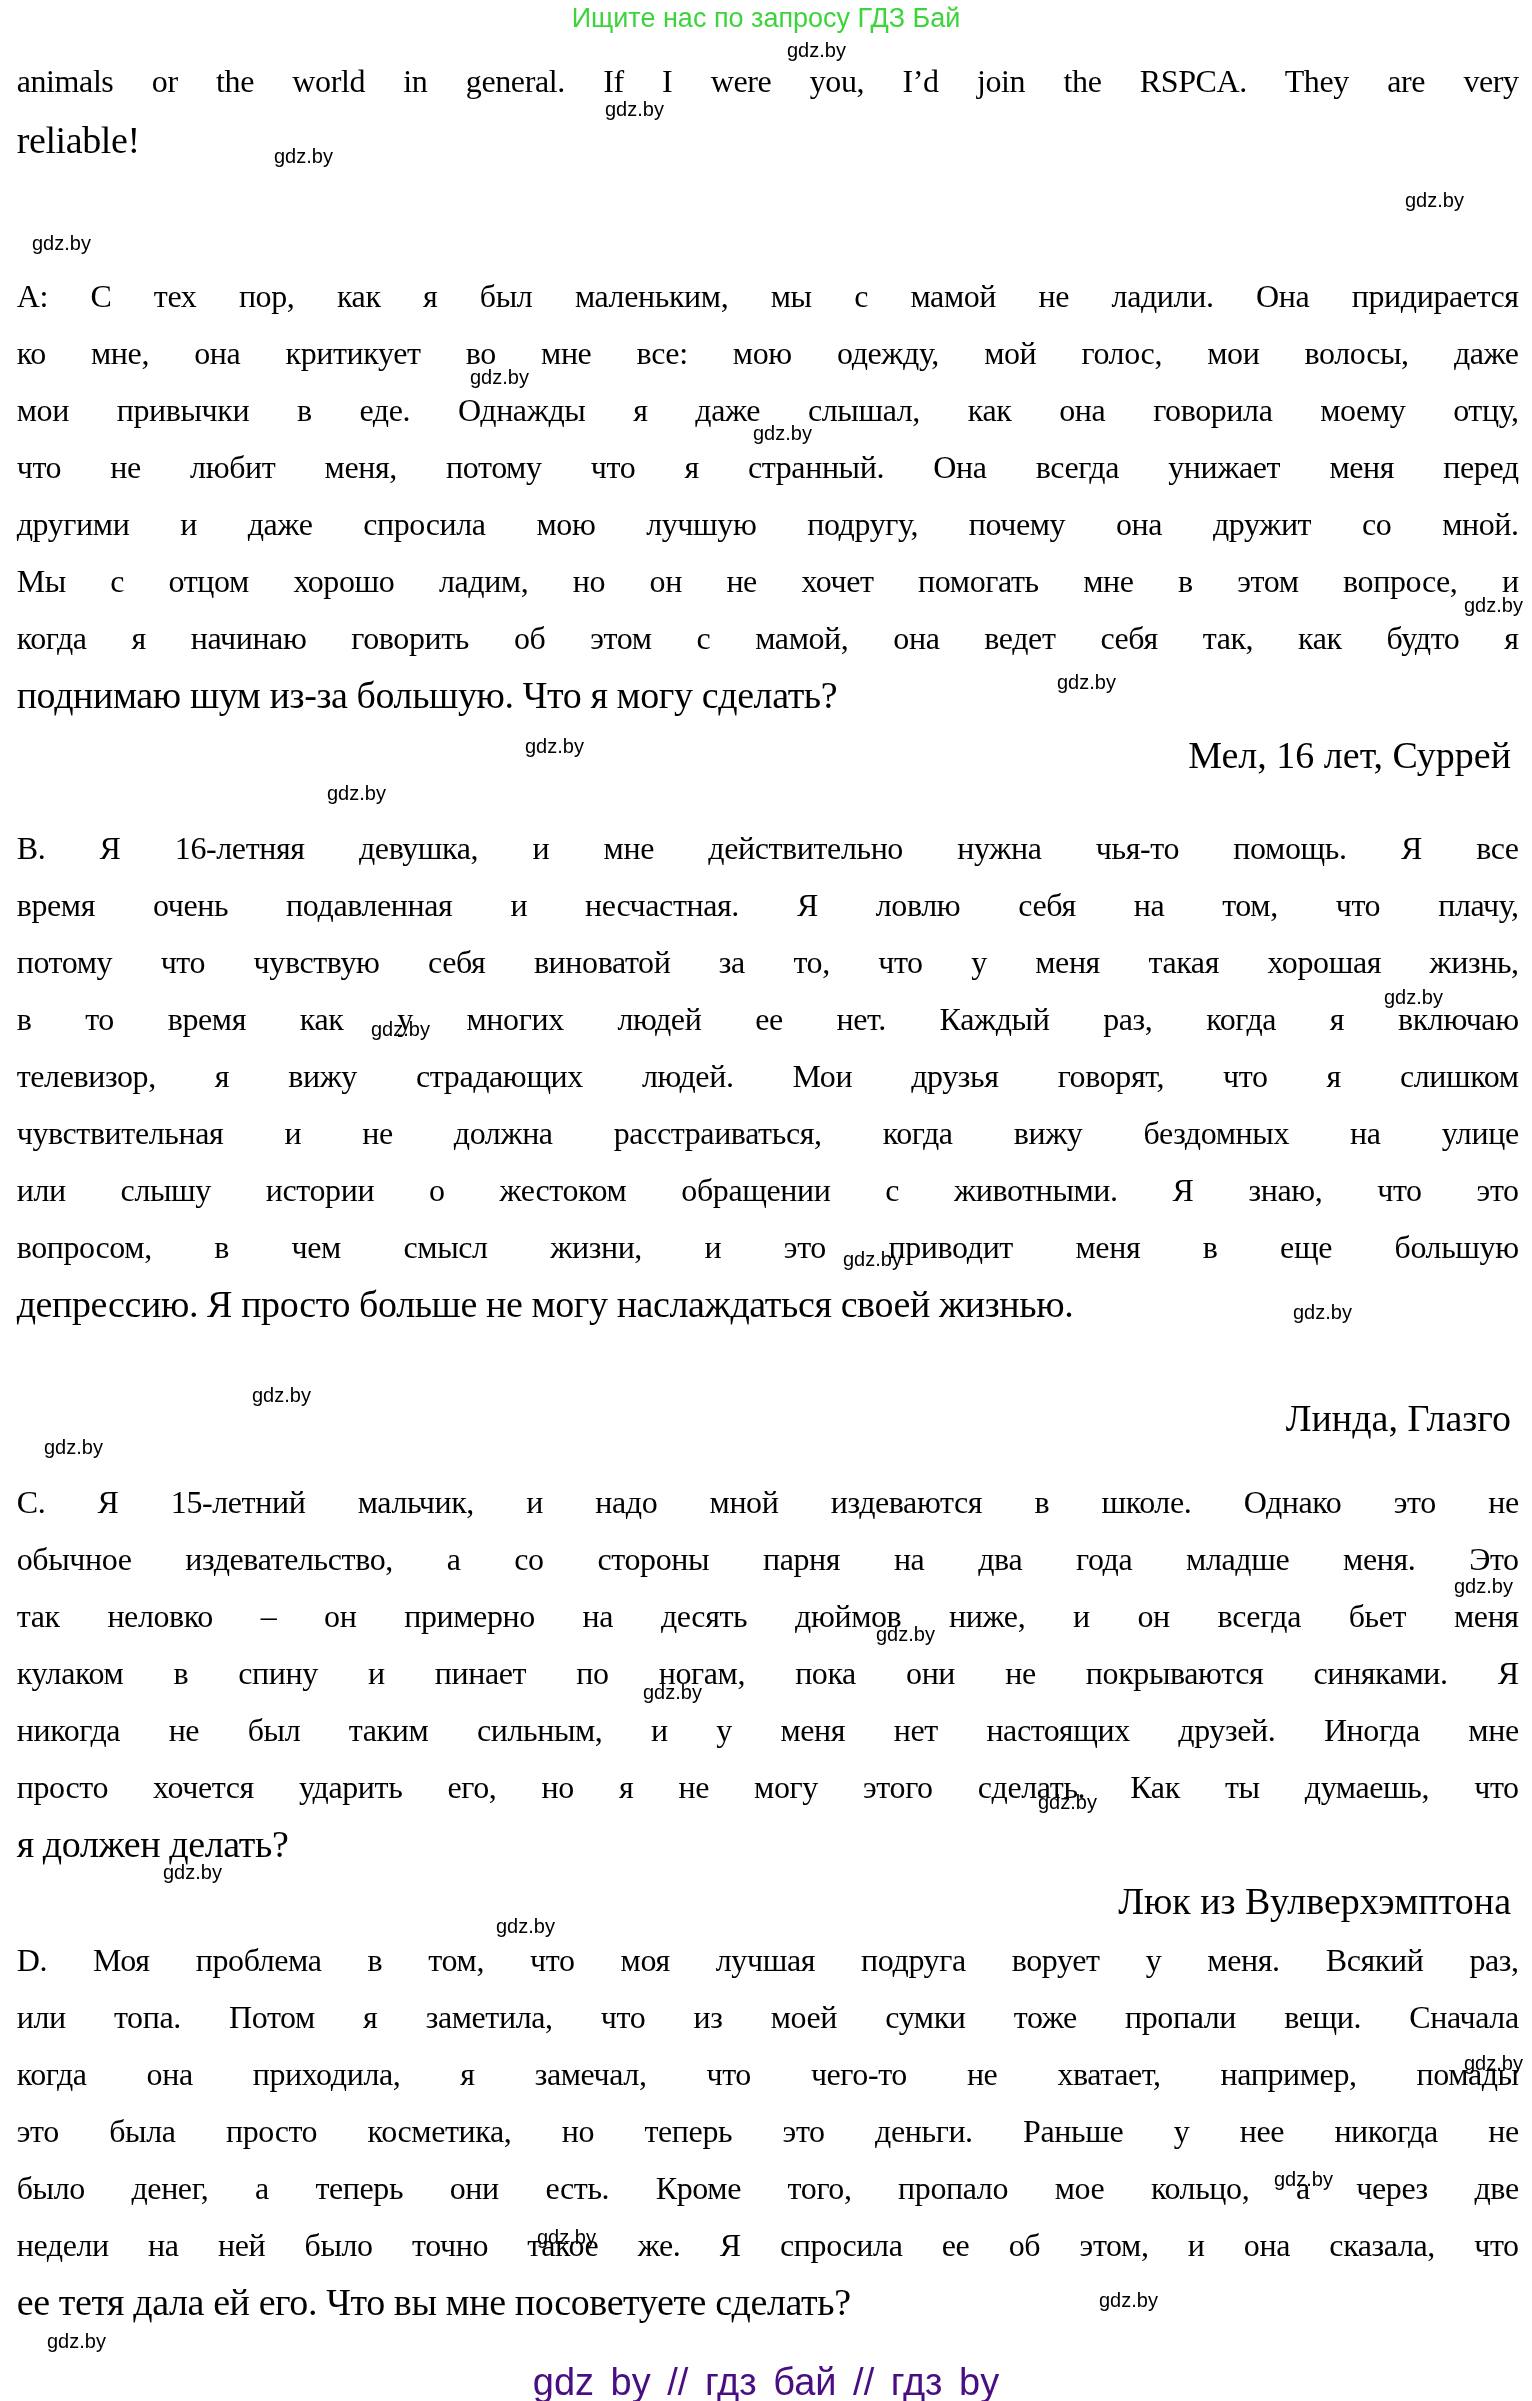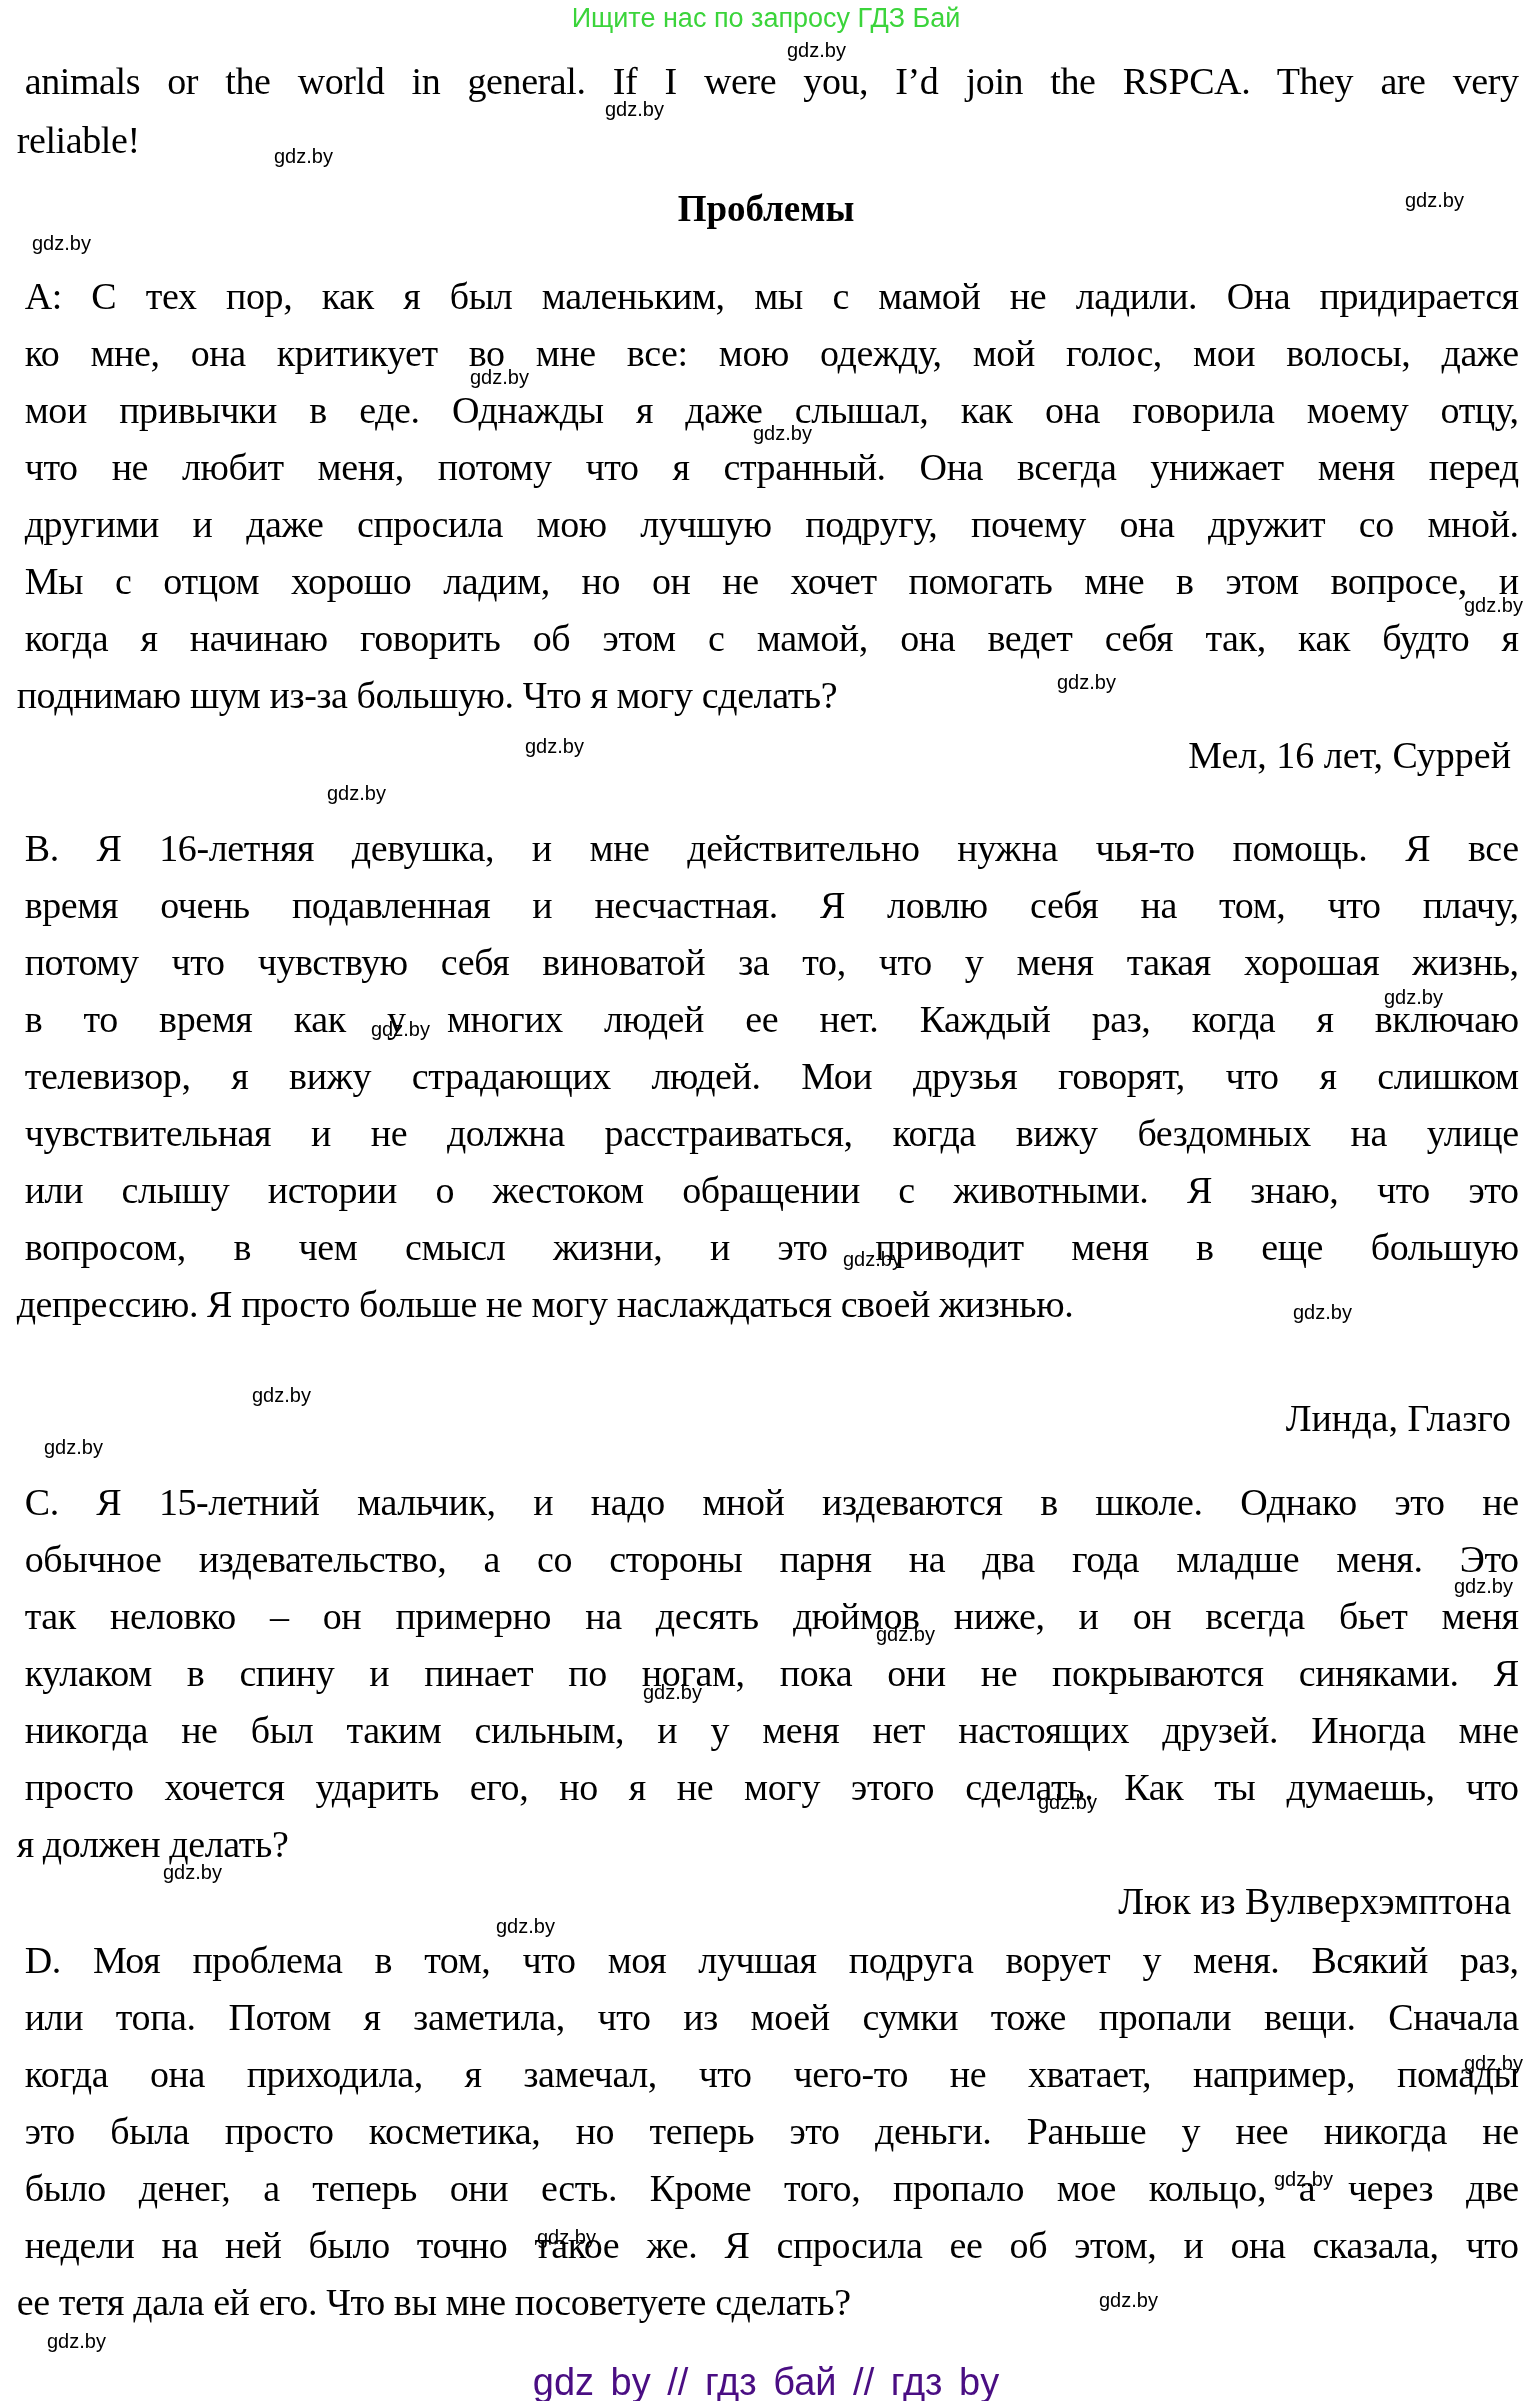--- a/index.html
+++ b/index.html
@@ -2,22 +2,22 @@
 <html style="font-size:12px"><head>
 <meta charset="utf-8">
 <style>
   html,body{margin:0;padding:0;background:#ffffff;}
   .page{position:relative;width:1532px;height:2401px;background:#ffffff;overflow:hidden;
         font-family:"Liberation Serif","DejaVu Serif",serif;color:#000;}
   .promo{position:absolute;top:1.5px;left:0;width:1532px;text-align:center;
          font-family:"Liberation Sans","DejaVu Sans",sans-serif;
          font-size:27px;line-height:32px;}
   .textblock{position:absolute;left:16.7px;width:1502px;}
-  .jline{font-size:38px;line-height:59px;letter-spacing:-0.4px;
-         text-align:justify;text-align-last:justify;white-space:normal;margin-left:8px;}
+  .jline{font-size:32px;line-height:59px;letter-spacing:-0.4px;
+         text-align:justify;text-align-last:justify;white-space:normal;}
   .lline{font-size:38px;line-height:59px;letter-spacing:-0.4px;text-align:left;}
   .para .jline,.para .lline{line-height:57px;}
   .heading{position:absolute;top:187px;left:0;width:1532px;margin:0;text-align:center;
            font-size:37px;font-weight:bold;line-height:43px;}
   .signature{position:absolute;right:21px;text-align:right;font-size:38px;line-height:46px;}
   .wm{position:absolute;font-family:"Liberation Sans","DejaVu Sans",sans-serif;
       font-size:20px;line-height:21px;color:#000;}
   .footer{position:absolute;top:2366px;left:0;width:1532px;text-align:center;
           font-family:"Liberation Sans","DejaVu Sans",sans-serif;
           font-size:38px;line-height:33px;word-spacing:6px;}
@@ -27,21 +27,20 @@
 
 <div class="page">
 
   <div class="promo" style="color: rgb(59, 212, 59);">Ищите нас по запросу ГДЗ Бай</div>
 
   <div class="textblock" style="top:52px">
     <div class="jline">animals or the world in general. If I were you, I’d join the RSPCA. They are very</div>
     <div class="lline">reliable!</div>
   </div>
 
-  <h1 class="heading">Проблемы</h1>
 
   <section class="textblock para" style="top:268px">
     <div class="jline">А: С тех пор, как я был маленьким, мы с мамой не ладили. Она придирается</div>
     <div class="jline">ко мне, она критикует во мне все: мою одежду, мой голос, мои волосы, даже</div>
     <div class="jline">мои привычки в еде. Однажды я даже слышал, как она говорила моему отцу,</div>
     <div class="jline">что не любит меня, потому что я странный. Она всегда унижает меня перед</div>
     <div class="jline">другими и даже спросила мою лучшую подругу, почему она дружит со мной.</div>
     <div class="jline">Мы с отцом хорошо ладим, но он не хочет помогать мне в этом вопросе, и</div>
     <div class="jline">когда я начинаю говорить об этом с мамой, она ведет себя так, как будто я</div>
     <div class="lline">поднимаю шум из-за большую. Что я могу сделать?</div>

